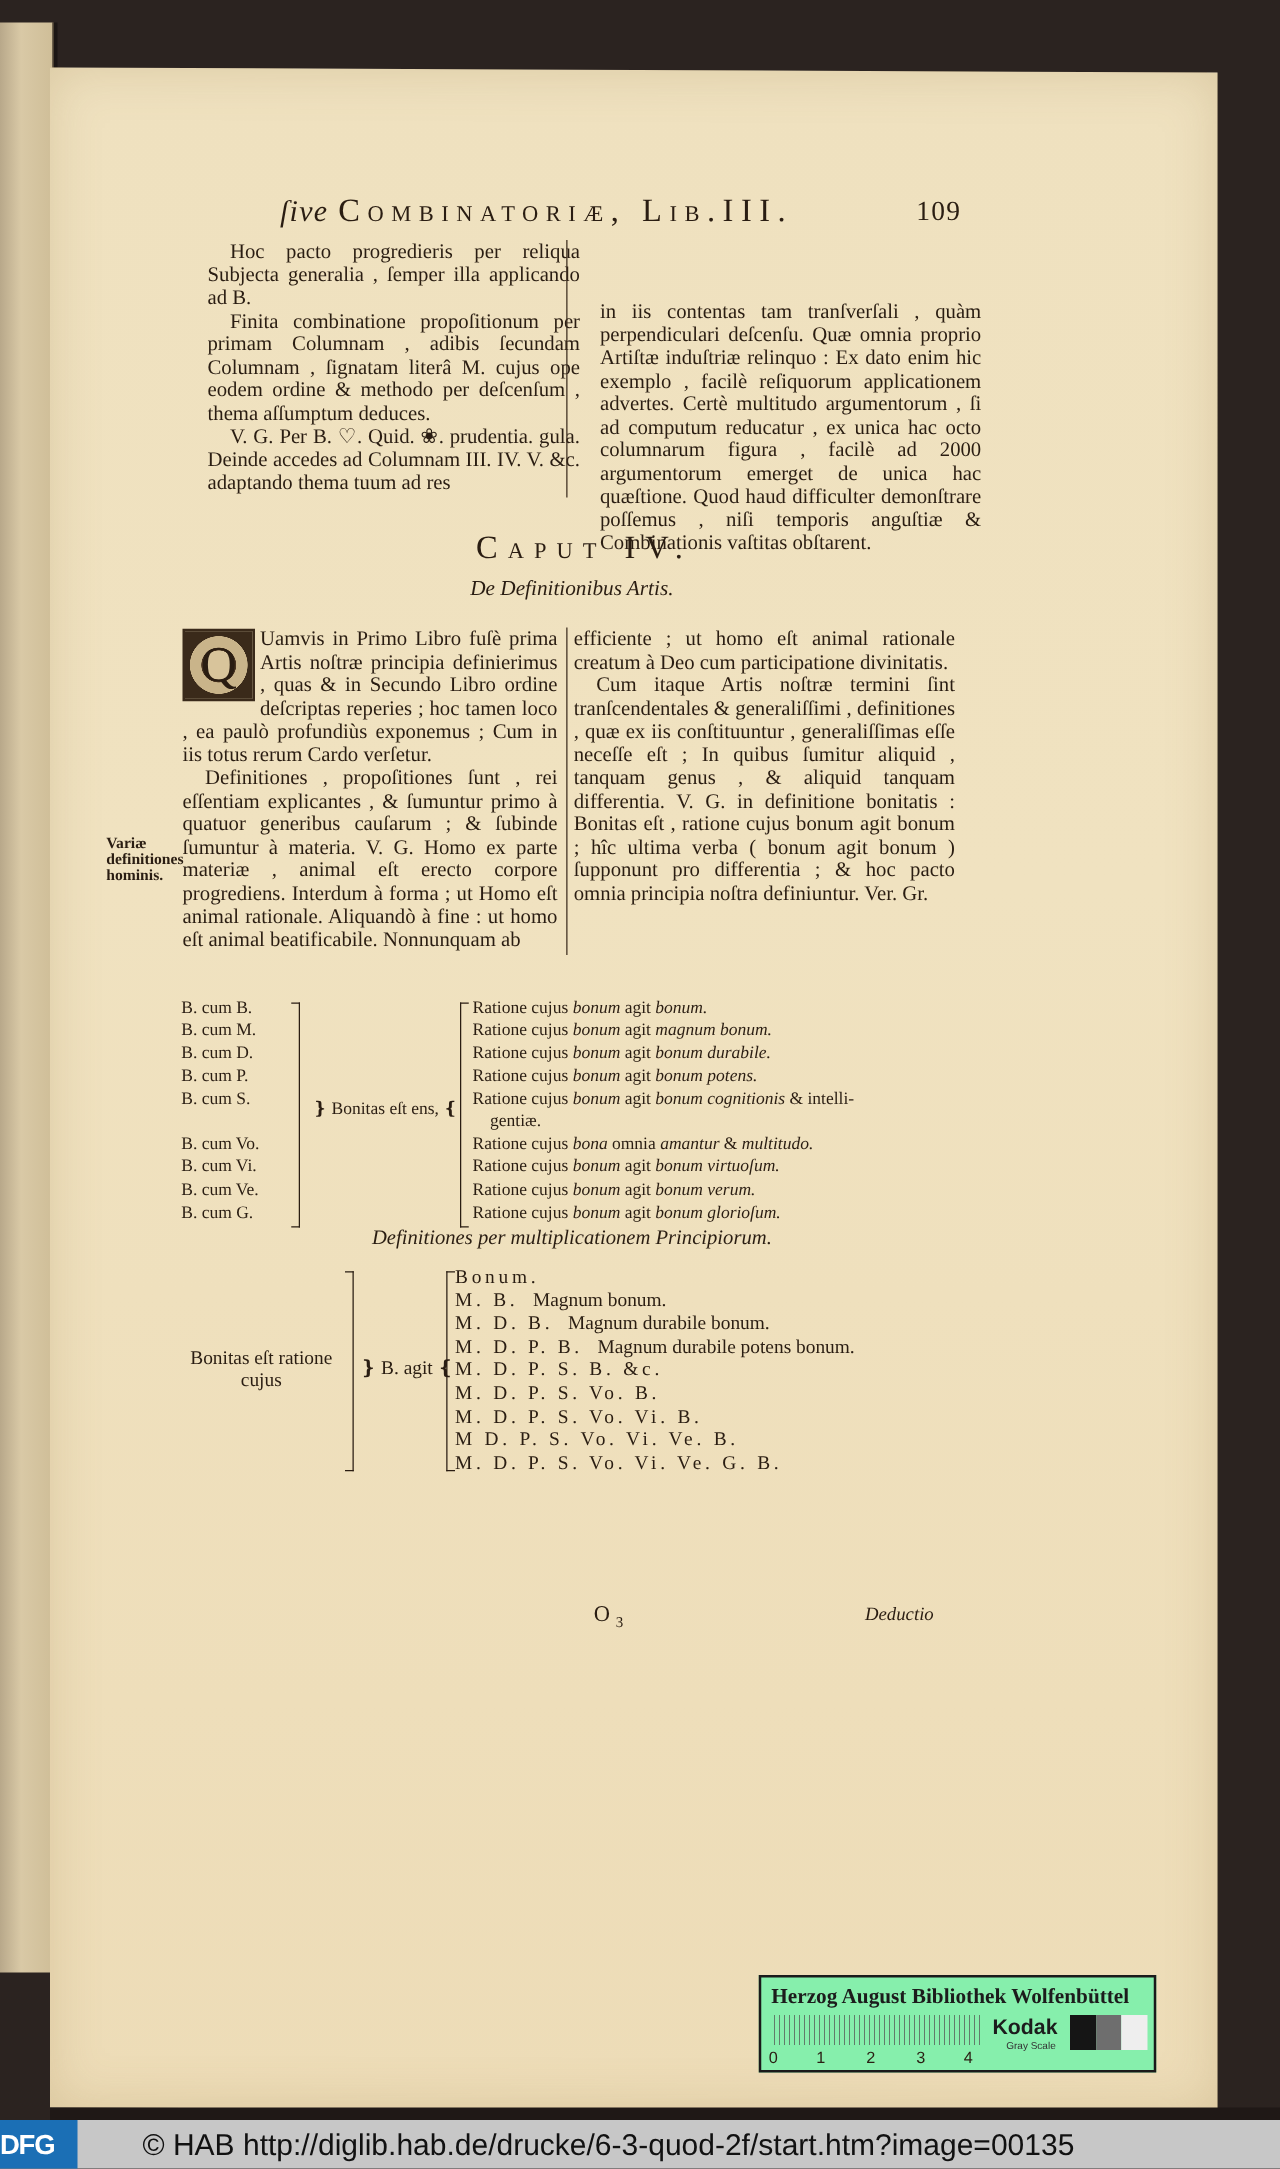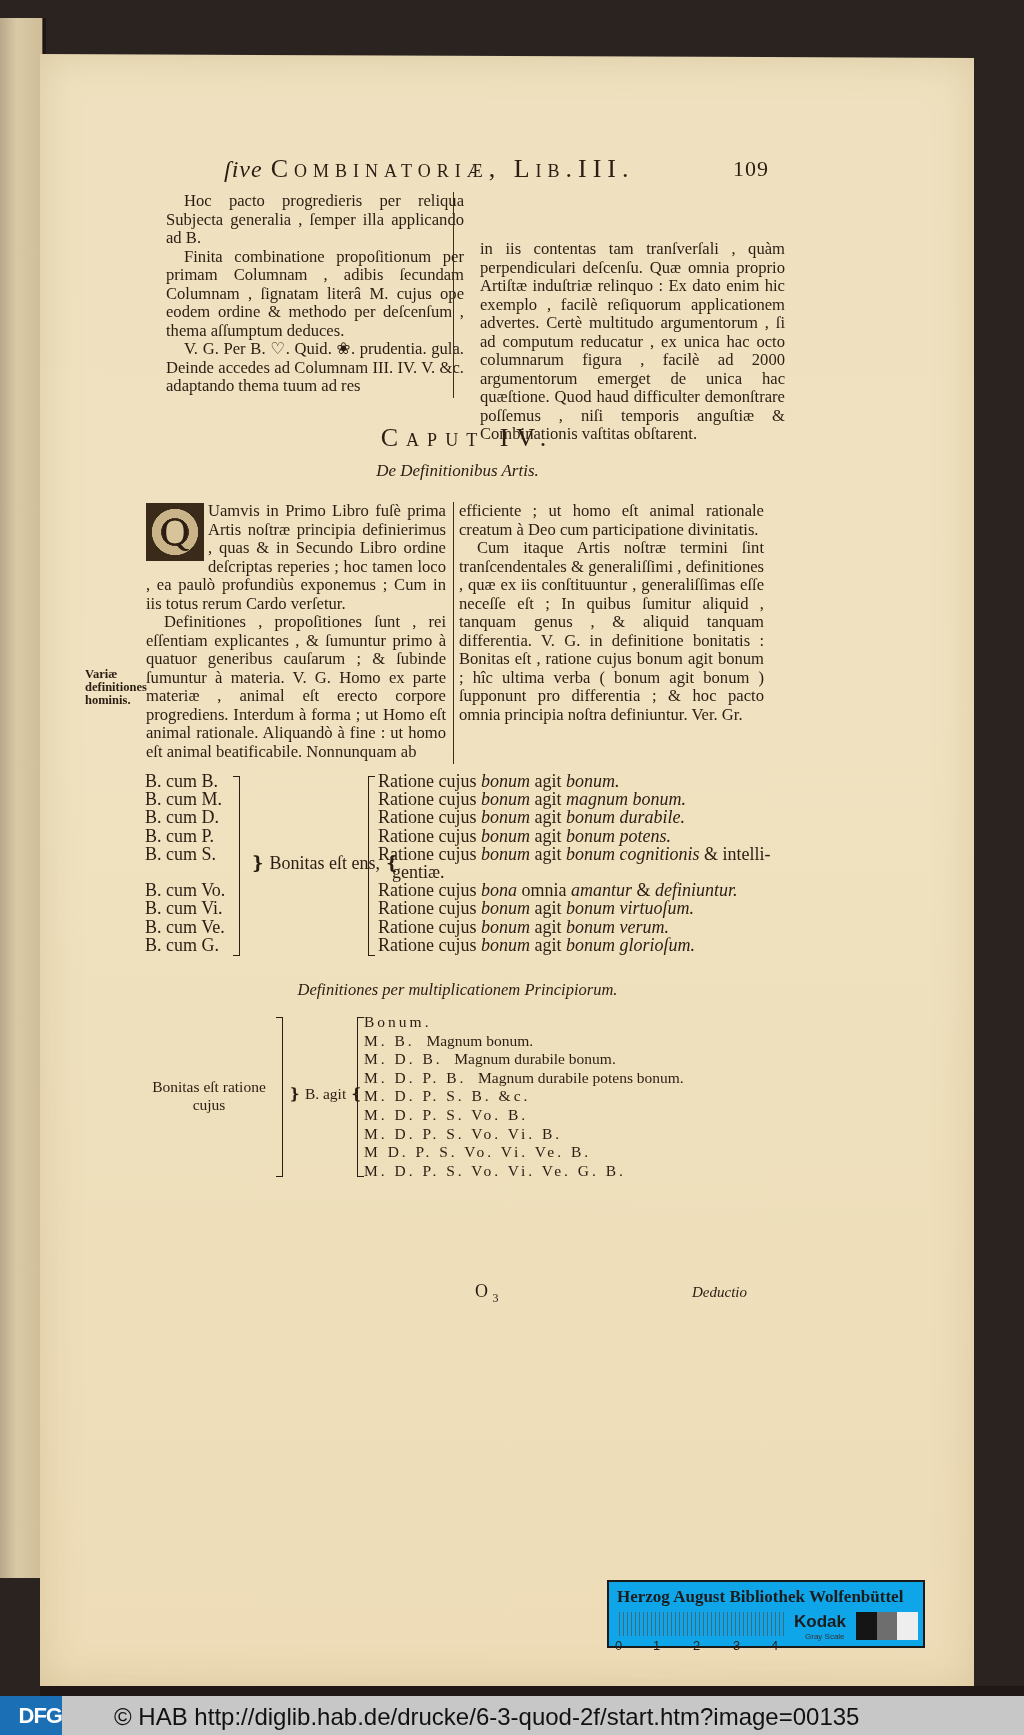--- a/index.html
+++ b/index.html
@@ -47,21 +47,21 @@
 
     .dropcap {
       float: left; width: 58px; height: 58px; margin: 1px 4px 0 0;
       border: 2px solid #3a2a1a; background:
         radial-gradient(circle at 50% 50%, #d8c49b 0 30%, #4a3522 31% 36%, #c9b48a 37% 60%, #3a2a1a 61% 100%);
       box-sizing: border-box;
       font-size: 40px; line-height: 54px; text-align: center; color: #2a1d12;
     }
     .margin-note { position: absolute; left: 85px; top: 668px; width: 60px; font-size: 12.5px; line-height: 13px; font-weight: bold; }
 
-    .table1 { position: absolute; left: 145px; top: 772px; width: 620px; height: 190px; font-size: 18px; }
+    .table1 { position: absolute; left: 145px; top: 798px; width: 620px; height: 190px; font-size: 14px; }
     .t1-left { position: absolute; left: 0; top: 0; line-height: 18.2px; }
     .t1-left div { white-space: nowrap; }
     .brace { position: absolute; border: 1.5px solid #2a1d12; }
     .t1-mid { position: absolute; left: 105px; top: 80px; white-space: nowrap; }
     .t1-right { position: absolute; left: 233px; top: 0; line-height: 18.2px; width: 380px; }
     .t1-right div { white-space: nowrap; }
 
     .sub-title2 { position: absolute; left: 150px; width: 615px; top: 980px; text-align: center; font-size: 16.5px; font-style: italic; }
 
     .table2 { position: absolute; left: 140px; top: 1013px; width: 620px; height: 170px; font-size: 15.5px; }
@@ -69,22 +69,22 @@
     .t2-mid { position: absolute; left: 148px; top: 72px; white-space: nowrap; }
     .t2-right { position: absolute; left: 224px; top: 0; line-height: 18.6px; }
     .t2-right div { white-space: nowrap; }
     .t2-right .abbr { display: inline-block; min-width: 0; letter-spacing: 3px; }
 
     .signature { position: absolute; left: 475px; top: 1281px; font-size: 18px; }
     .signature sub { font-size: 12px; }
     .catchword { position: absolute; left: 692px; top: 1284px; font-size: 15px; font-style: italic; text-align: right; }
 
     .scale-card {
-      position: absolute; left: 607px; top: 1580px; width: 318px; height: 68px;
-      background: #0ea5e9; border: 2px solid #1a1a1a; box-sizing: border-box;
+      position: absolute; left: 607px; top: 1580px; width: 318px; height: 78px;
+      background: #86efac; border: 2px solid #1a1a1a; box-sizing: border-box;
       font-family: "Liberation Serif", serif;
       padding-left: 24px;
     }
     .scale-card .lib { position: absolute; left: 8px; top: 5px; font-size: 17px; font-weight: bold; color: #1c1c1c; white-space: nowrap; }
     .ruler { position: absolute; left: 10px; top: 30px; width: 165px; height: 24px;
       background:
         repeating-linear-gradient(90deg, #555 0 1px, transparent 1px 4px);
       opacity: 0.75;
     }
     .ruler-nums { position: absolute; left: 6px; top: 56px; width: 175px; font-family: "Liberation Sans", sans-serif; font-size: 13px; }
@@ -94,21 +94,21 @@
     .gray-swatches { position: absolute; left: 247px; top: 30px; width: 62px; height: 28px; display: flex; }
     .gray-swatches span { flex: 1; }
 
     .footer-bar {
       position: absolute; left: 0; top: 1696px; width: 1024px; height: 39px;
       background: #c7c7c7;
     }
     .dfg-logo {
       position: absolute; left: 0; top: 0; width: 62px; height: 39px; background: #1b6fb5;
       color: #fff; font-family: "Liberation Sans", sans-serif; font-weight: bold; font-size: 22px;
-      line-height: 39px; text-align: right; letter-spacing: -1px;
+      line-height: 39px; text-align: left; letter-spacing: -1px;
     }
     .footer-text {
       position: absolute; left: 114px; top: 7px; font-family: "Liberation Sans", sans-serif;
       font-size: 24px; color: #111; white-space: nowrap;
     }
   </style>
 </head>
 <body>
 
 <div class="left-page"></div>
@@ -164,21 +164,21 @@
   <div class="brace" style="left:88px; top:4px; width:6px; height:178px; border-left:none;"></div>
   <div class="t1-mid">❵ <span>Bonitas eſt ens,</span> ❴</div>
   <div class="brace" style="left:223px; top:4px; width:6px; height:178px; border-right:none;"></div>
   <div class="t1-right">
     <div><span>Ratione cujus </span><span class="it">bonum</span><span> agit </span><span class="it">bonum.</span></div>
     <div><span>Ratione cujus </span><span class="it">bonum</span><span> agit </span><span class="it">magnum bonum.</span></div>
     <div><span>Ratione cujus </span><span class="it">bonum</span><span> agit </span><span class="it">bonum durabile.</span></div>
     <div><span>Ratione cujus </span><span class="it">bonum</span><span> agit </span><span class="it">bonum potens.</span></div>
     <div><span>Ratione cujus </span><span class="it">bonum</span><span> agit </span><span class="it">bonum cognitionis</span><span> &amp; intelli-</span></div>
     <div style="padding-left:14px;">gentiæ.</div>
-    <div><span>Ratione cujus </span><span class="it">bona</span><span> omnia </span><span class="it">amantur</span><span> &amp; </span><span class="it">definiuntur.</span></div>
+    <div><span>Ratione cujus </span><span class="it">bona</span><span> omnia </span><span class="it">amantur</span><span> &amp; </span><span class="it">multitudo.</span></div>
     <div><span>Ratione cujus </span><span class="it">bonum</span><span> agit </span><span class="it">bonum virtuoſum.</span></div>
     <div><span>Ratione cujus </span><span class="it">bonum</span><span> agit </span><span class="it">bonum verum.</span></div>
     <div><span>Ratione cujus </span><span class="it">bonum</span><span> agit </span><span class="it">bonum glorioſum.</span></div>
   </div>
 </div>
 
 <div class="sub-title2">Definitiones per multiplicationem Principiorum.</div>
 <div class="table2">
   <div class="t2-left">Bonitas eſt ratione cujus</div>
   <div class="brace" style="left:136px; top:4px; width:6px; height:158px; border-left:none;"></div>

